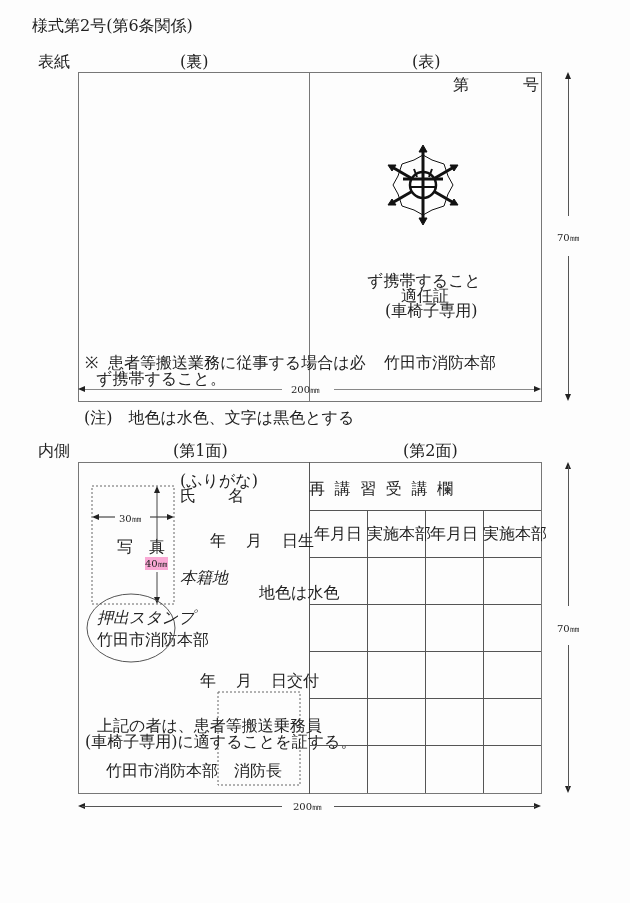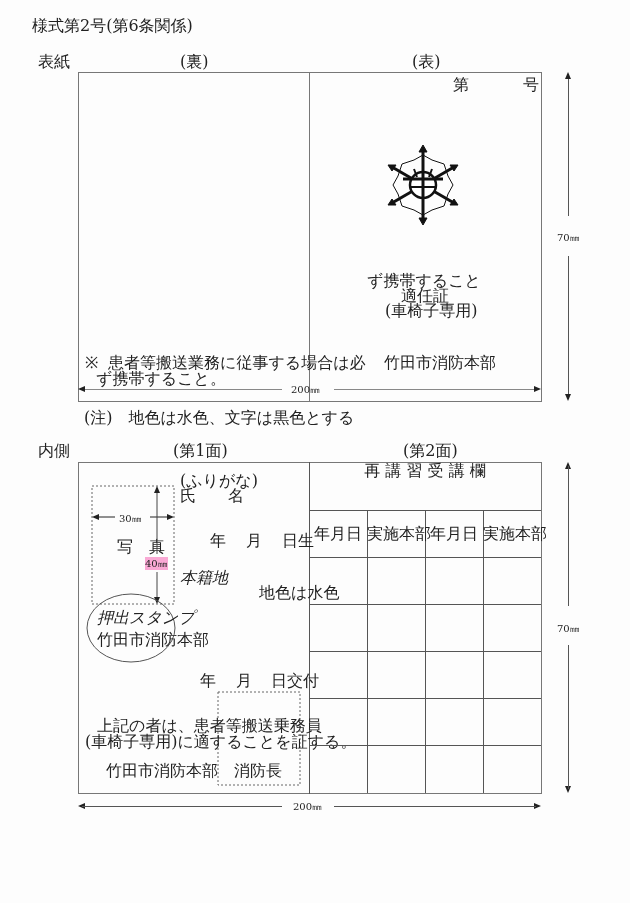--- a/index.html
+++ b/index.html
@@ -118,21 +118,21 @@
 
 <div class="t" style="left:200px;top:674px;">年</div>
 <div class="t" style="left:236px;top:674px;">月</div>
 <div class="t" style="left:271px;top:674px;">日交付</div>
 
 <div class="t" style="left:97px;top:719px;">上記の者は、患者等搬送乗務員</div>
 <div class="t" style="left:85px;top:735px;">(車椅子専用)に適することを証する。</div>
 <div class="t" style="left:106px;top:764px;">竹田市消防本部　消防長</div>
 
 <div>
-  <div class="t" style="left:309px;top:464px;width:232px;text-align:center;">再 講 習 受 講 欄</div>
+  <div class="t" style="left:309px;top:484px;width:232px;font-family:Liberation Mono, monospace;">再 講 習 受 講 欄</div>
   <div class="ln" style="left:309px;top:510px;width:232px;height:1px;"></div>
   <div class="ln" style="left:309px;top:557px;width:232px;height:1px;"></div>
   <div class="ln" style="left:309px;top:604px;width:232px;height:1px;"></div>
   <div class="ln" style="left:309px;top:651px;width:232px;height:1px;"></div>
   <div class="ln" style="left:309px;top:698px;width:232px;height:1px;"></div>
   <div class="ln" style="left:309px;top:745px;width:232px;height:1px;"></div>
   <div class="ln" style="left:367px;top:510px;width:1px;height:283px;"></div>
   <div class="ln" style="left:425px;top:510px;width:1px;height:283px;"></div>
   <div class="ln" style="left:483px;top:510px;width:1px;height:283px;"></div>
 

